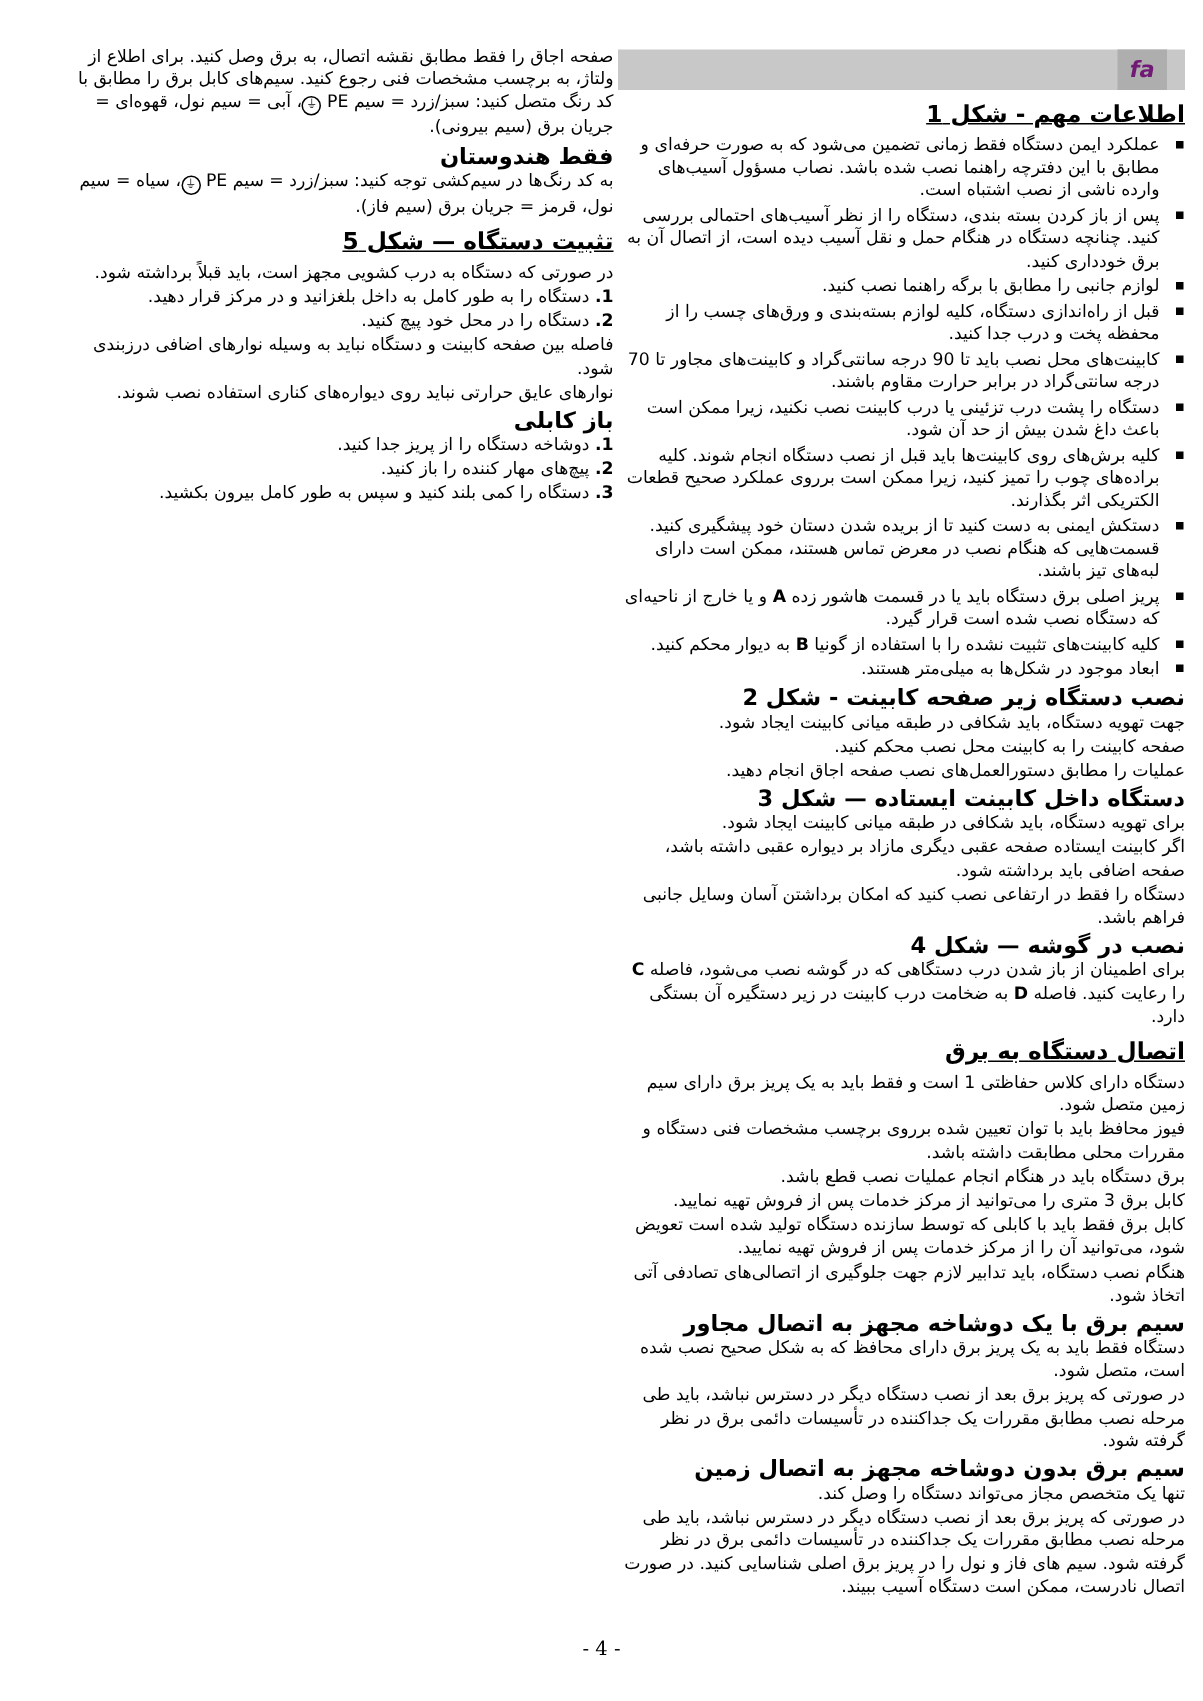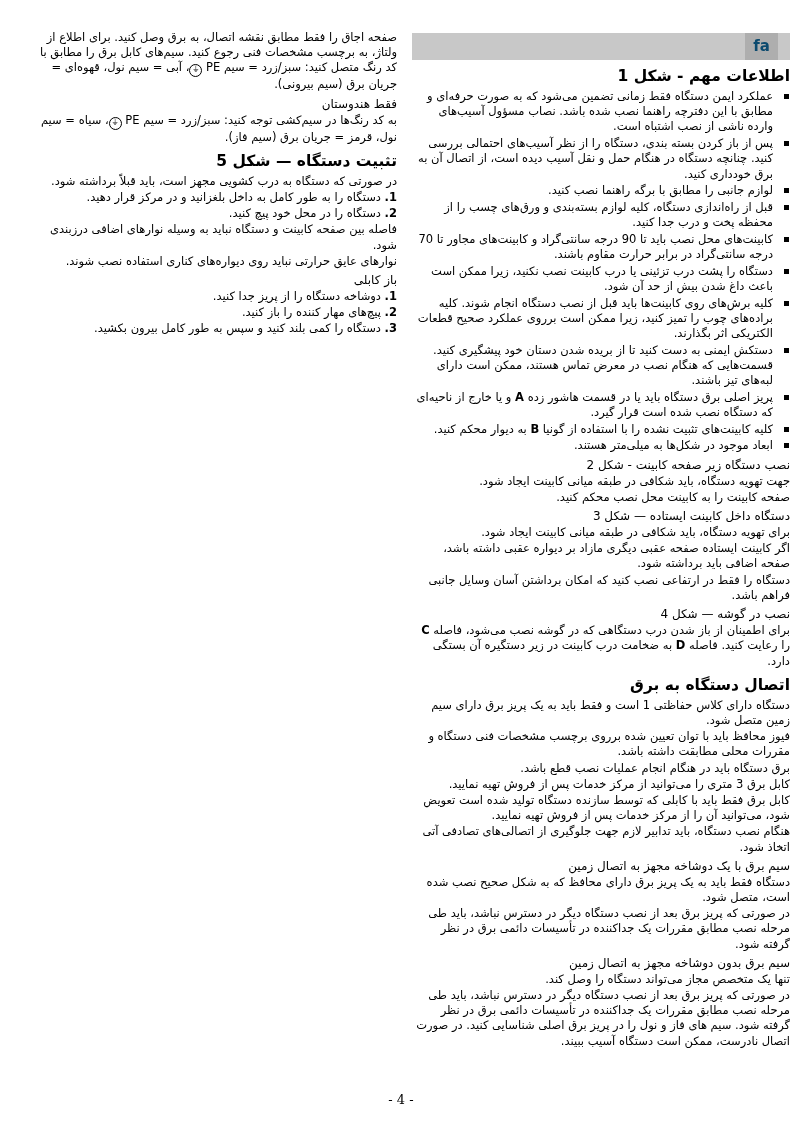--- a/index.html
+++ b/index.html
@@ -13,53 +13,55 @@
     color:#000;
   }
   .col{
     position:absolute;
     direction:rtl;
     text-align:right;
     font-size:11.5px;
     line-height:15.2px;
   }
   .col-right{top:33px;left:412px;width:378px;}
-  .col-left{top:30px;left:38px;width:359px;}
+  .col-left{top:30px;left:50px;width:359px;}
 
   .lang-bar{
     height:27px;
     background:#c8c8c8;
     display:flex;
     align-items:stretch;
     justify-content:flex-end;
     direction:ltr;
     margin-bottom:7px;
   }
   .lang-badge{
     background:#aeaeae;
-    color:#0c4a6e;
+    color:#701a75;
     font-weight:bold;
     font-size:15px;
     width:33px;
     margin-right:12px;
     display:flex;
     align-items:center;
     justify-content:center;
+    font-style:italic;
   }
 
   h1{
     font-size:15.5px;
     line-height:19px;
     font-weight:bold;
     margin:7px 0 3px 0;
+    text-decoration:underline;
   }
   h2{
-    font-size:12px;
+    font-size:15px;
     line-height:15px;
-    font-weight:normal;
+    font-weight:bold;
     margin:4px 0 1px 0;
   }
   p{margin:0 0 1px 0;}
   .bullet{
     position:relative;
     padding-right:17px;
     margin:0 0 1.5px 0;
   }
   .bullet .sq{
     position:absolute;
@@ -108,38 +110,39 @@
     <div class="bullet"><span class="sq"></span><span>دستگاه را پشت درب تزئینی یا درب کابینت نصب نکنید، زیرا ممکن است باعث داغ شدن بیش از حد آن شود.</span></div>
     <div class="bullet"><span class="sq"></span><span>کلیه برش‌های روی کابینت‌ها باید قبل از نصب دستگاه انجام شوند. کلیه براده‌های چوب را تمیز کنید، زیرا ممکن است برروی عملکرد صحیح قطعات الکتریکی اثر بگذارند.</span></div>
     <div class="bullet"><span class="sq"></span><span>دستکش ایمنی به دست کنید تا از بریده شدن دستان خود پیشگیری کنید. قسمت‌هایی که هنگام نصب در معرض تماس هستند، ممکن است دارای لبه‌های تیز باشند.</span></div>
     <div class="bullet"><span class="sq"></span><span>پریز اصلی برق دستگاه باید یا در قسمت هاشور زده </span><b>A</b><span> و یا خارج از ناحیه‌ای که دستگاه نصب شده است قرار گیرد.</span></div>
     <div class="bullet"><span class="sq"></span><span>کلیه کابینت‌های تثبیت نشده را با استفاده از گونیا </span><b>B</b><span> به دیوار محکم کنید.</span></div>
     <div class="bullet"><span class="sq"></span><span>ابعاد موجود در شکل‌ها به میلی‌متر هستند.</span></div>
 
     <h2>نصب دستگاه زیر صفحه کابینت - شکل 2</h2>
     <p>جهت تهویه دستگاه، باید شکافی در طبقه میانی کابینت ایجاد شود.</p>
     <p>صفحه کابینت را به کابینت محل نصب محکم کنید.</p>
+    <p>عملیات را مطابق دستورالعمل‌های نصب صفحه اجاق انجام دهید.</p>
 
     <h2>دستگاه داخل کابینت ایستاده — شکل 3</h2>
     <p>برای تهویه دستگاه، باید شکافی در طبقه میانی کابینت ایجاد شود.</p>
     <p>اگر کابینت ایستاده صفحه عقبی دیگری مازاد بر دیواره عقبی داشته باشد، صفحه اضافی باید برداشته شود.</p>
     <p>دستگاه را فقط در ارتفاعی نصب کنید که امکان برداشتن آسان وسایل جانبی فراهم باشد.</p>
 
     <h2>نصب در گوشه — شکل 4</h2>
     <p><span>برای اطمینان از باز شدن درب دستگاهی که در گوشه نصب می‌شود، فاصله </span><b>C</b><span> را رعایت کنید. فاصله </span><b>D</b><span> به ضخامت درب کابینت در زیر دستگیره آن بستگی دارد.</span></p>
 
     <h1>اتصال دستگاه به برق</h1>
     <p>دستگاه دارای کلاس حفاظتی 1 است و فقط باید به یک پریز برق دارای سیم زمین متصل شود.</p>
     <p>فیوز محافظ باید با توان تعیین شده برروی برچسب مشخصات فنی دستگاه و مقررات محلی مطابقت داشته باشد.</p>
     <p>برق دستگاه باید در هنگام انجام عملیات نصب قطع باشد.</p>
     <p>کابل برق 3 متری را می‌توانید از مرکز خدمات پس از فروش تهیه نمایید.</p>
     <p>کابل برق فقط باید با کابلی که توسط سازنده دستگاه تولید شده است تعویض شود، می‌توانید آن را از مرکز خدمات پس از فروش تهیه نمایید.</p>
     <p>هنگام نصب دستگاه، باید تدابیر لازم جهت جلوگیری از اتصالی‌های تصادفی آتی اتخاذ شود.</p>
 
-    <h2>سیم برق با یک دوشاخه مجهز به اتصال زمین</h2>
+    <h2>سیم برق با یک دوشاخه مجهز به اتصال مجاور</h2>
     <p>دستگاه فقط باید به یک پریز برق دارای محافظ که به شکل صحیح نصب شده است، متصل شود.</p>
     <p>در صورتی که پریز برق بعد از نصب دستگاه دیگر در دسترس نباشد، باید طی مرحله نصب مطابق مقررات یک جداکننده در تأسیسات دائمی برق در نظر گرفته شود.</p>
 
     <h2>سیم برق بدون دوشاخه مجهز به اتصال زمین</h2>
     <p>تنها یک متخصص مجاز می‌تواند دستگاه را وصل کند.</p>
     <p>در صورتی که پریز برق بعد از نصب دستگاه دیگر در دسترس نباشد، باید طی مرحله نصب مطابق مقررات یک جداکننده در تأسیسات دائمی برق در نظر گرفته شود. سیم های فاز و نول را در پریز برق اصلی شناسایی کنید. در صورت اتصال نادرست، ممکن است دستگاه آسیب ببیند.</p>
 
   </div>
 
   <div class="col col-left">

